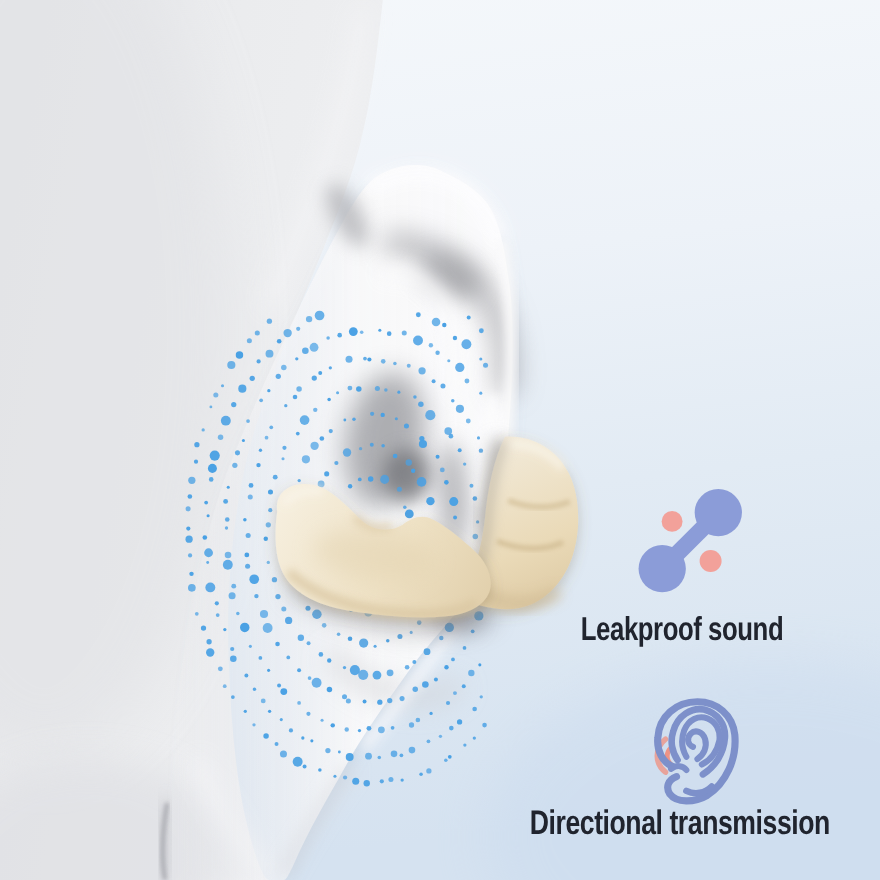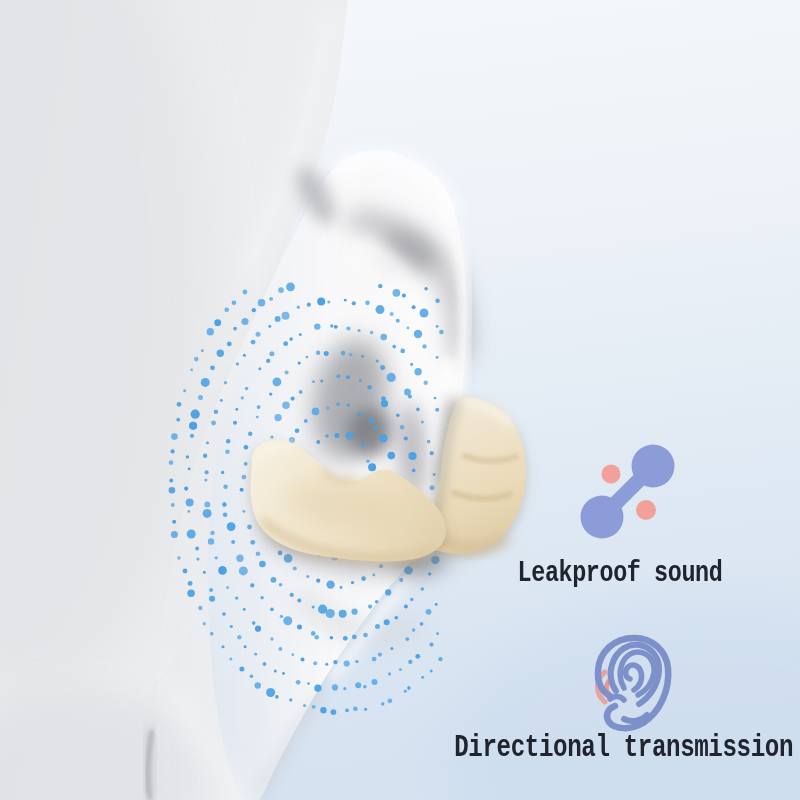--- a/index.html
+++ b/index.html
@@ -1,18 +1,18 @@
 <!DOCTYPE html>
 <html style="--c-text: #20242e; --c-dot: #48a0e4; --c-icon-blue: #8b9cd8; --c-icon-blue-dark: #7d90ca; --c-icon-pink: #f2a19a; --c-wave-pink: #ee9486;"><head>
 <meta charset="utf-8">
 <style>
   html,body{margin:0;padding:0;background:#ccd8e6;}
   .stage{
     position:relative;width:800px;height:800px;overflow:hidden;
-    font-family:Liberation Mono, monospace;
+    font-family:Liberation Sans, sans-serif;
     background:linear-gradient(175deg,#f5f8fb 0%,#eef3f9 30%,#e4edf6 58%,#d5e2f0 100%);
   }
   .scene{position:absolute;left:0;top:0;width:800px;height:800px;display:block;}
   .feature-label{
     position:absolute;width:420px;text-align:center;
     font-weight:700;color:var(--c-text,#20242e);
     transform:scaleX(0.78);letter-spacing:-0.5px;white-space:nowrap;
   }
   #label-leakproof{left:410px;top:556px;font-size:30px;}
   #label-directional{left:408px;top:730px;font-size:31px;}

